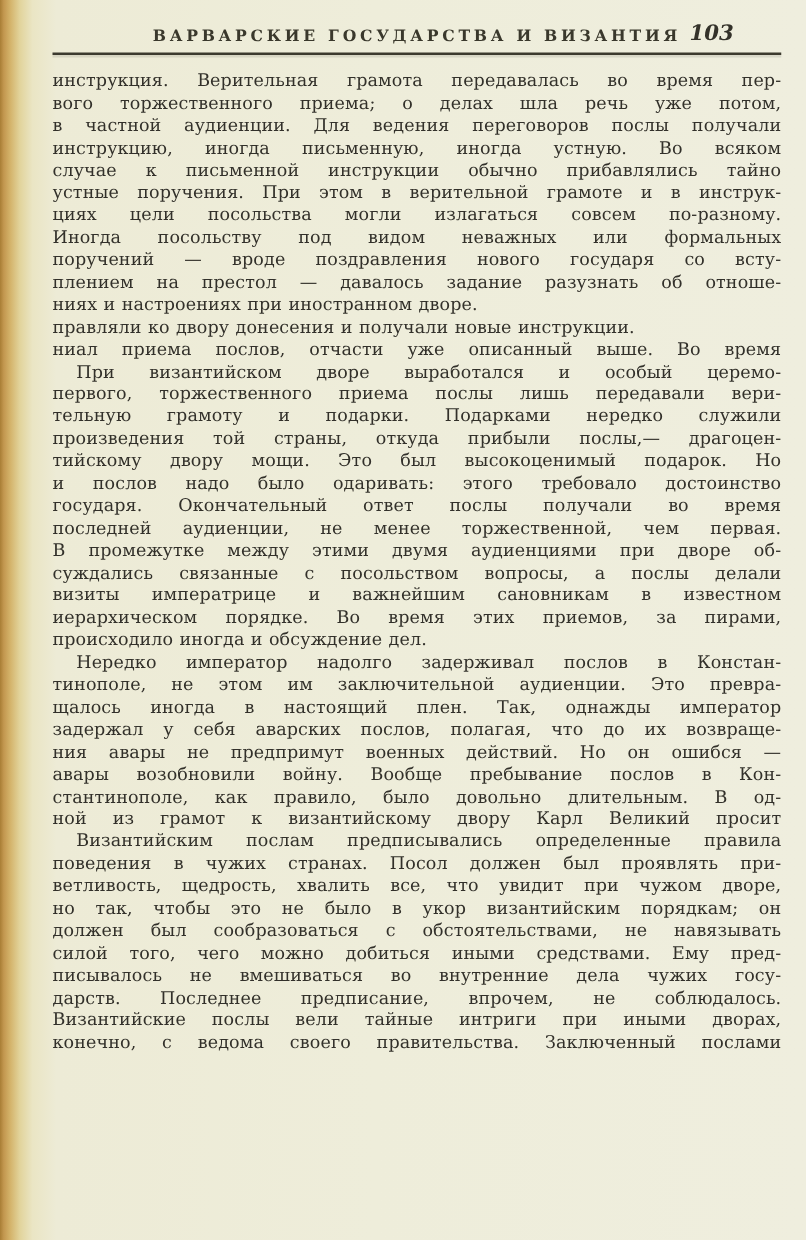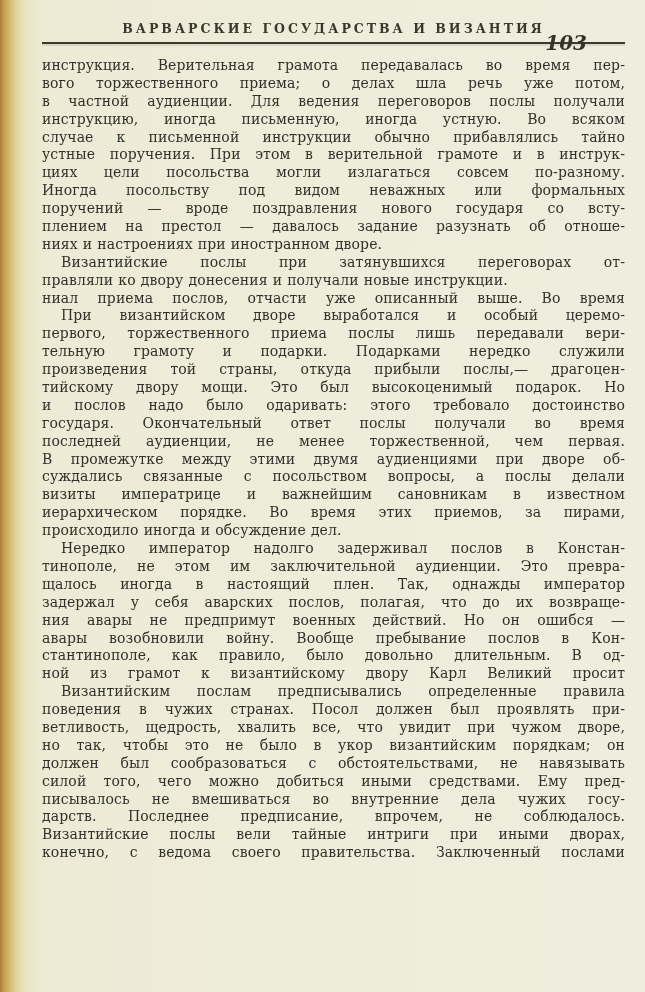--- a/index.html
+++ b/index.html
@@ -30,22 +30,22 @@
     position: absolute;
     left: 0; right: 0; top: 5px;
     text-align: center;
     font-size: 12.5px;
     font-weight: bold;
     letter-spacing: 3px;
     color: #3a382c;
   }
   .folio {
     position: absolute;
-    right: 38px; top: 15px;
-    font-size: 20px;
+    right: 38px; top: 1px;
+    font-size: 17px;
     font-style: italic;
     font-weight: bold;
     color: #34322a;
   }
   .rule {
     height: 2px;
     background: #3c3a2e;
     box-shadow: 0 2px 0 rgba(60,58,46,0.12);
     margin-bottom: 13px;
   }
@@ -80,21 +80,20 @@
         <div class="line">вого торжественного приема; о делах шла речь уже потом,</div>
         <div class="line">в частной аудиенции. Для ведения переговоров послы получали</div>
         <div class="line">инструкцию, иногда письменную, иногда устную. Во всяком</div>
         <div class="line">случае к письменной инструкции обычно прибавлялись тайно</div>
         <div class="line">устные поручения. При этом в верительной грамоте и в инструк-</div>
         <div class="line">циях цели посольства могли излагаться совсем по-разному.</div>
         <div class="line">Иногда посольству под видом неважных или формальных</div>
         <div class="line">поручений — вроде поздравления нового государя со всту-</div>
         <div class="line">плением на престол — давалось задание разузнать об отноше-</div>
         <div class="line short">ниях и настроениях при иностранном дворе.</div>
-        <div class="line indent">Византийские послы при затянувшихся переговорах от-</div>
         <div class="line short">правляли ко двору донесения и получали новые инструкции.</div>
         <div class="line">ниал приема послов, отчасти уже описанный выше. Во время</div>
         <div class="line indent">При византийском дворе выработался и особый церемо-</div>
         <div class="line">первого, торжественного приема послы лишь передавали вери-</div>
         <div class="line">тельную грамоту и подарки. Подарками нередко служили</div>
         <div class="line">произведения той страны, откуда прибыли послы,— драгоцен-</div>
         <div class="line">тийскому двору мощи. Это был высокоценимый подарок. Но</div>
         <div class="line">и послов надо было одаривать: этого требовало достоинство</div>
         <div class="line">государя. Окончательный ответ послы получали во время</div>
         <div class="line">последней аудиенции, не менее торжественной, чем первая.</div>

